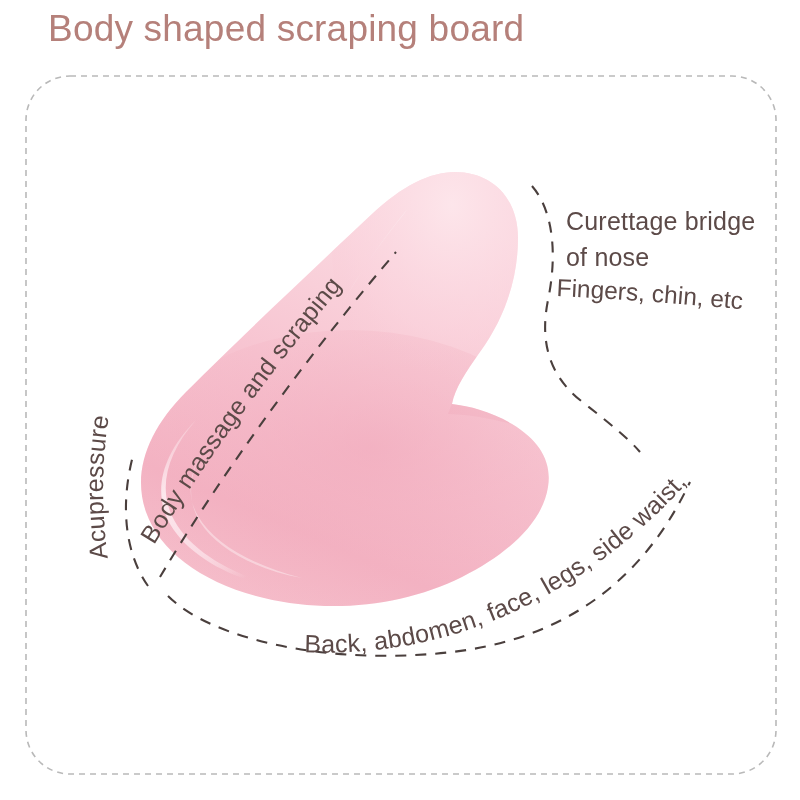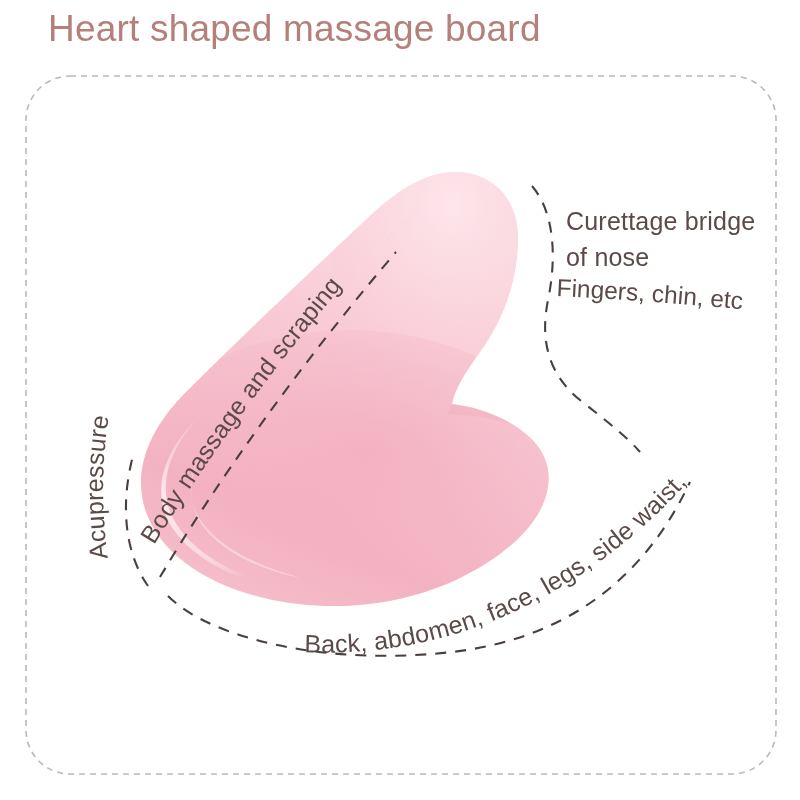--- a/index.html
+++ b/index.html
@@ -58,21 +58,21 @@
     stroke: #b9b9b9;
     stroke-width: 1.6;
     stroke-dasharray: 6 5;
   }
 </style>
 </head>
 <body>
 
 <div id="canvas">
 
-  <div id="page-title">Heart shaped massage board</div>
+  <div id="page-title">Body shaped scraping board</div>
 
   <svg id="scene" viewBox="0 0 800 800" xmlns="http://www.w3.org/2000/svg">
     <defs>
       <linearGradient id="stoneGrad" x1="0.62" y1="0.04" x2="0.24" y2="0.96">
         <stop offset="0%" stop-color="#fbdde4"></stop>
         <stop offset="28%" stop-color="#f9cfd9"></stop>
         <stop offset="58%" stop-color="#f6bfcd"></stop>
         <stop offset="82%" stop-color="#f3b2c2"></stop>
         <stop offset="100%" stop-color="#f5bcc9"></stop>
       </linearGradient>

